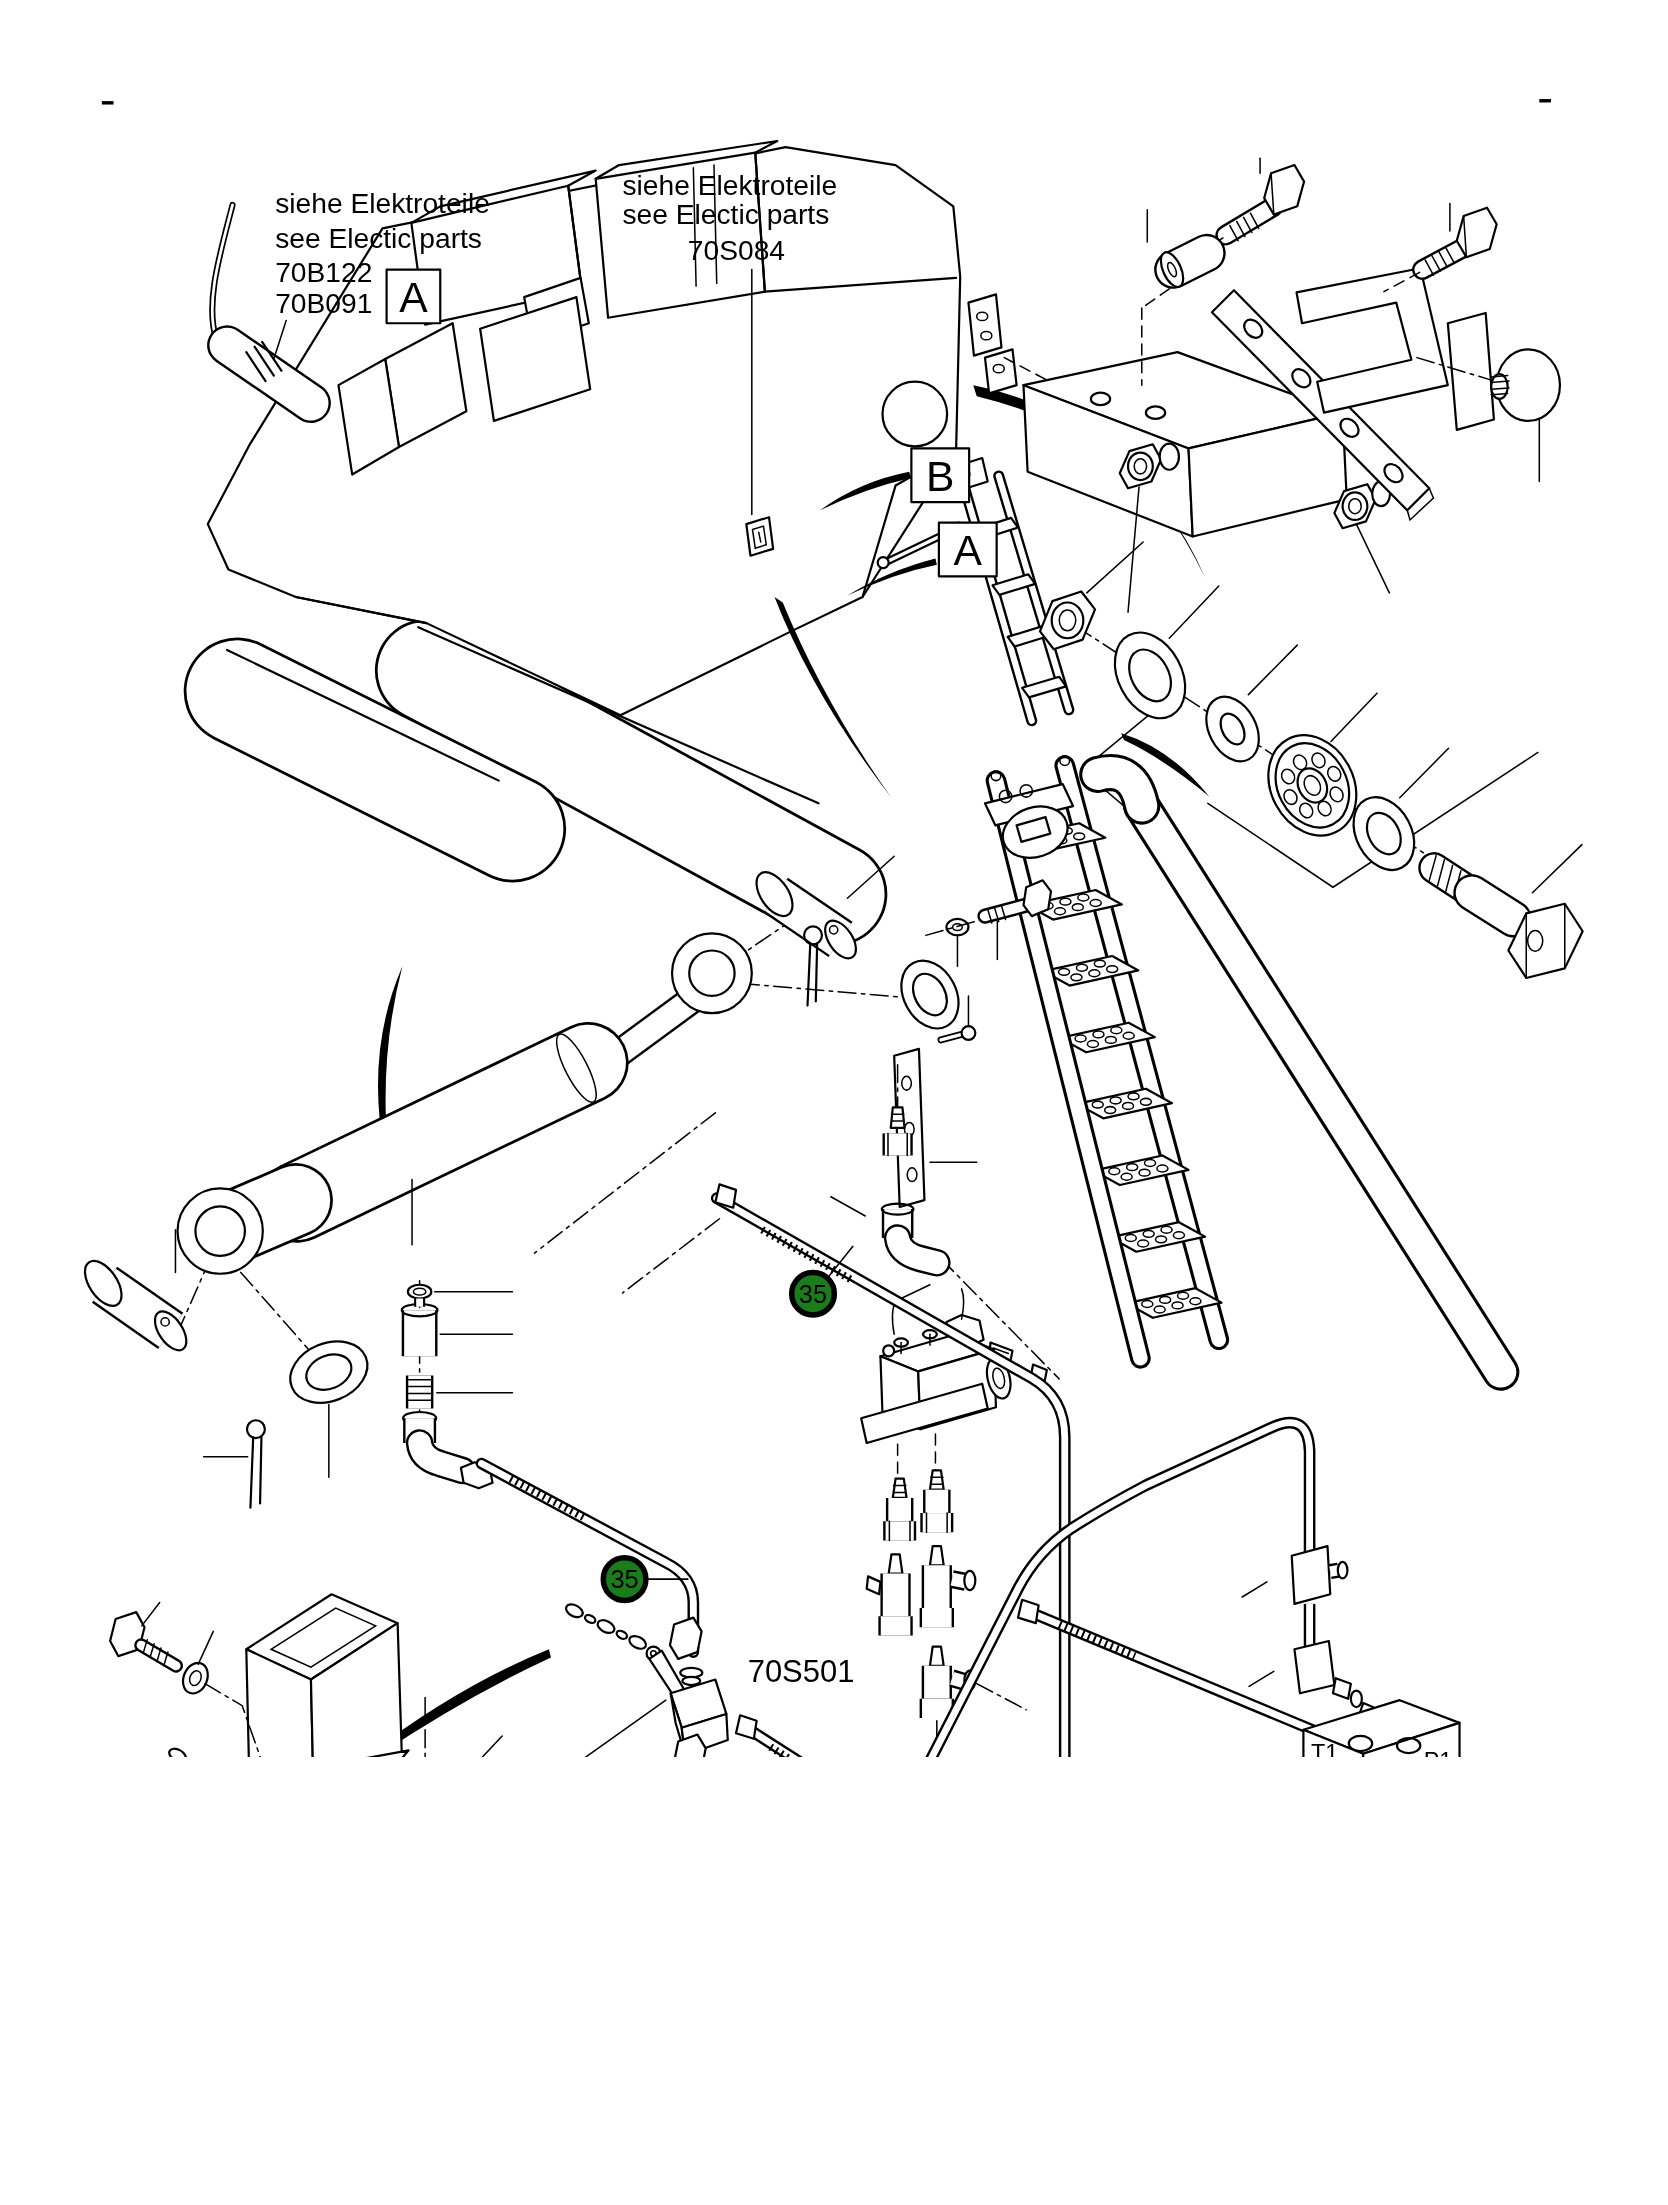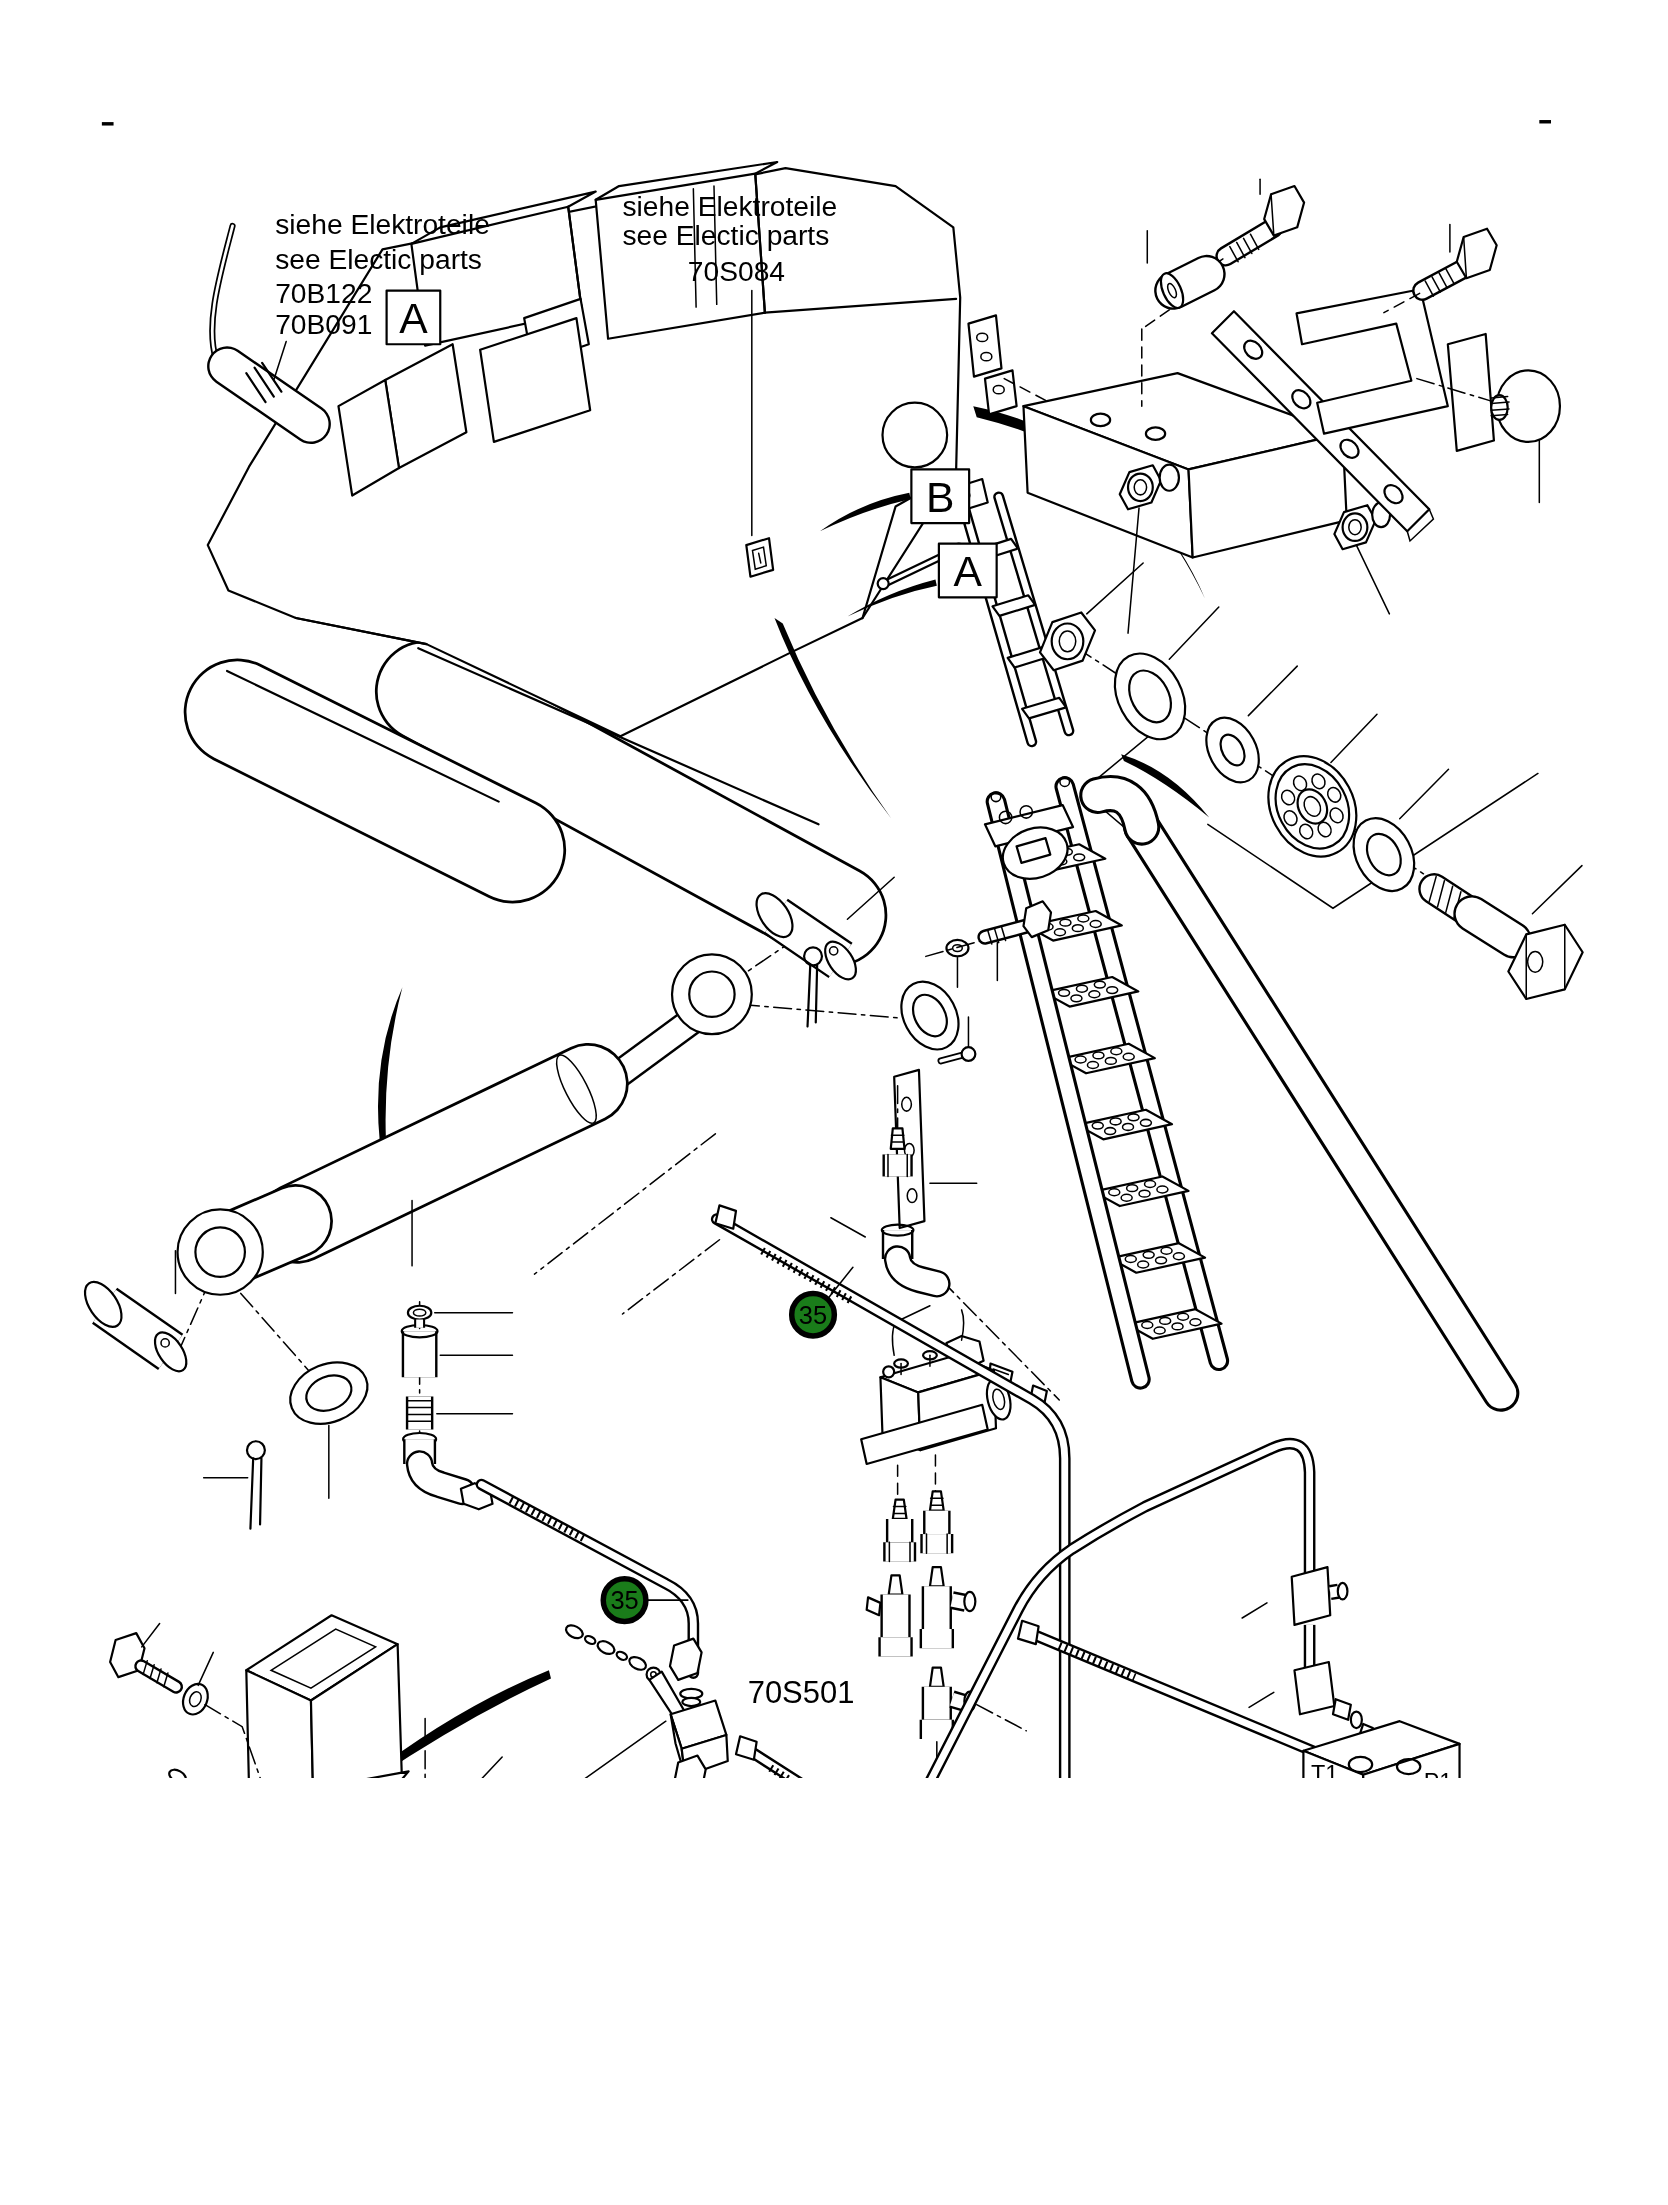--- a/index.html
+++ b/index.html
@@ -1,16 +1,16 @@
 <!DOCTYPE html>
 <html style="font-size:11px"><head>
 <meta charset="utf-8">
 <style>
   html,body{margin:0;padding:0;background:#fff;}
-  .stage{position:relative;width:1668px;height:1757px;background:#fff;overflow:hidden;margin-top:21px;}
+  .stage{position:relative;width:1668px;height:1757px;background:#fff;overflow:hidden;}
   svg{display:block;}
   text{font-family:"Liberation Sans","DejaVu Sans",sans-serif;fill:#000;}
   .t40{font-size:41px;}
   .t44{font-size:45px;}
   .t60{font-size:62px;}
   .t78{font-size:80px;}
   .t34{font-size:34px;}
   .bt{font-size:37px;text-anchor:middle;}
   .s3{stroke:#000;stroke-width:3.2;fill:none;stroke-linecap:round;stroke-linejoin:round;}
   .s2{stroke:#000;stroke-width:2.2;fill:none;stroke-linecap:round;}

